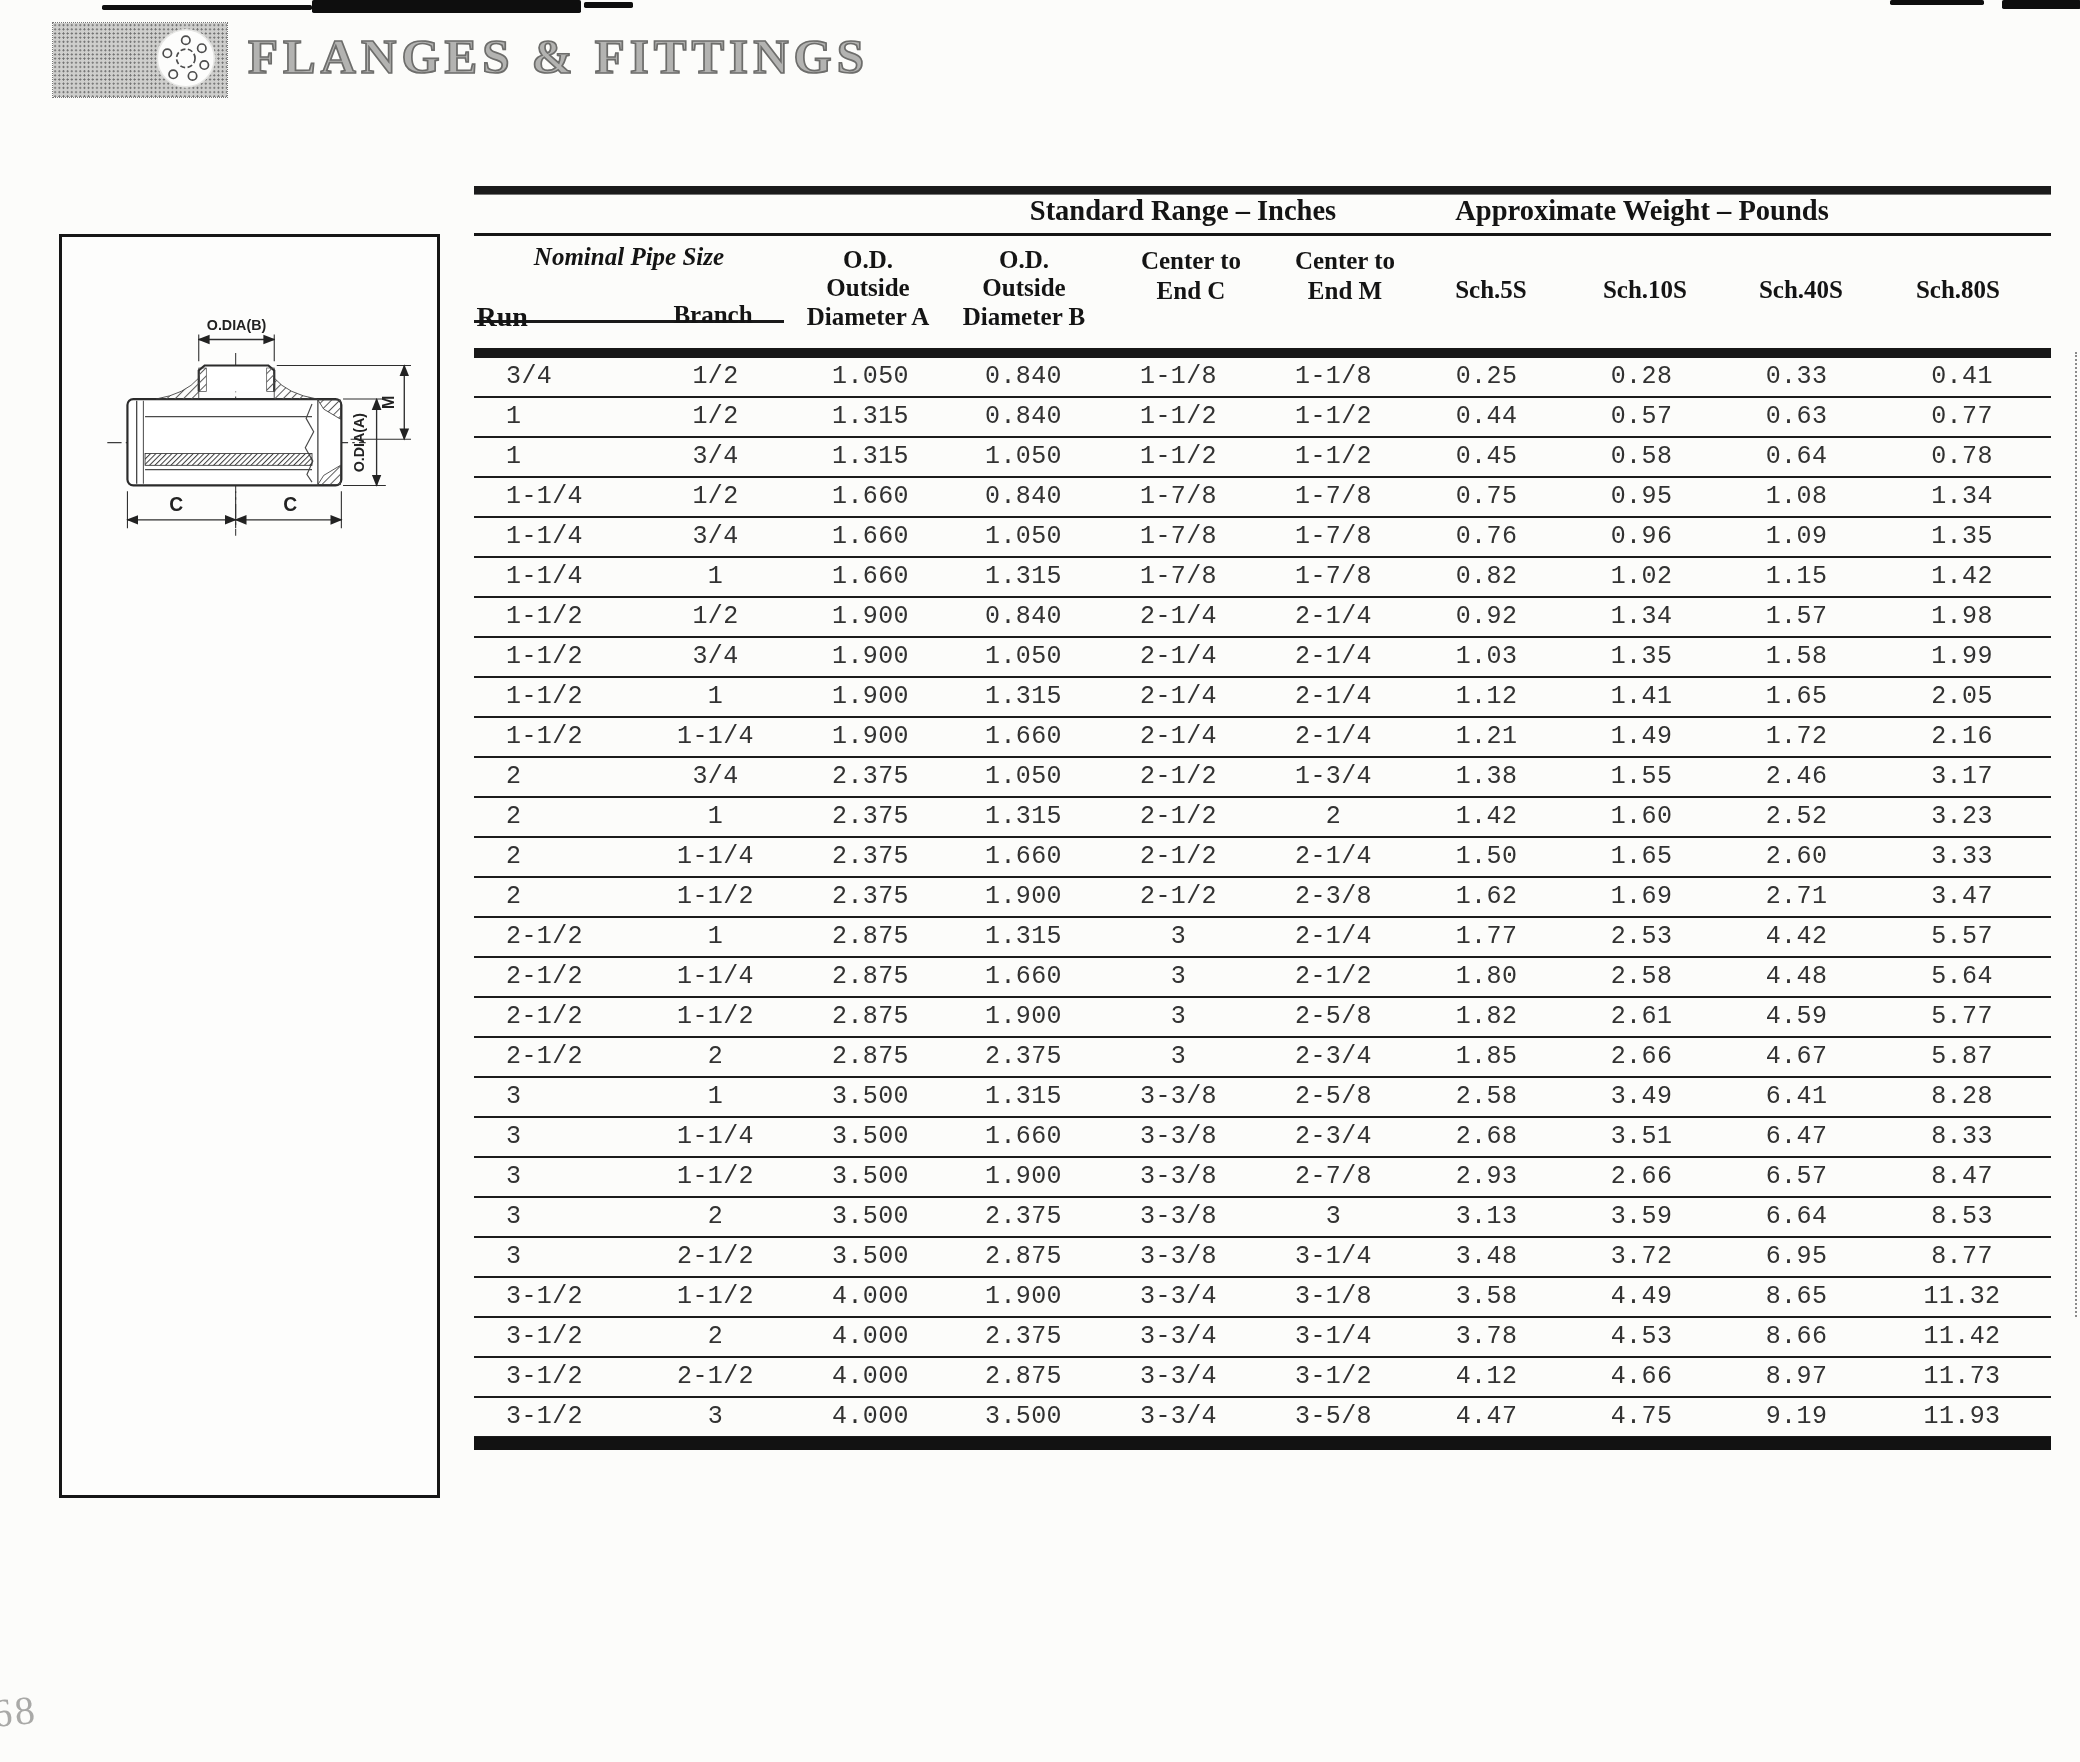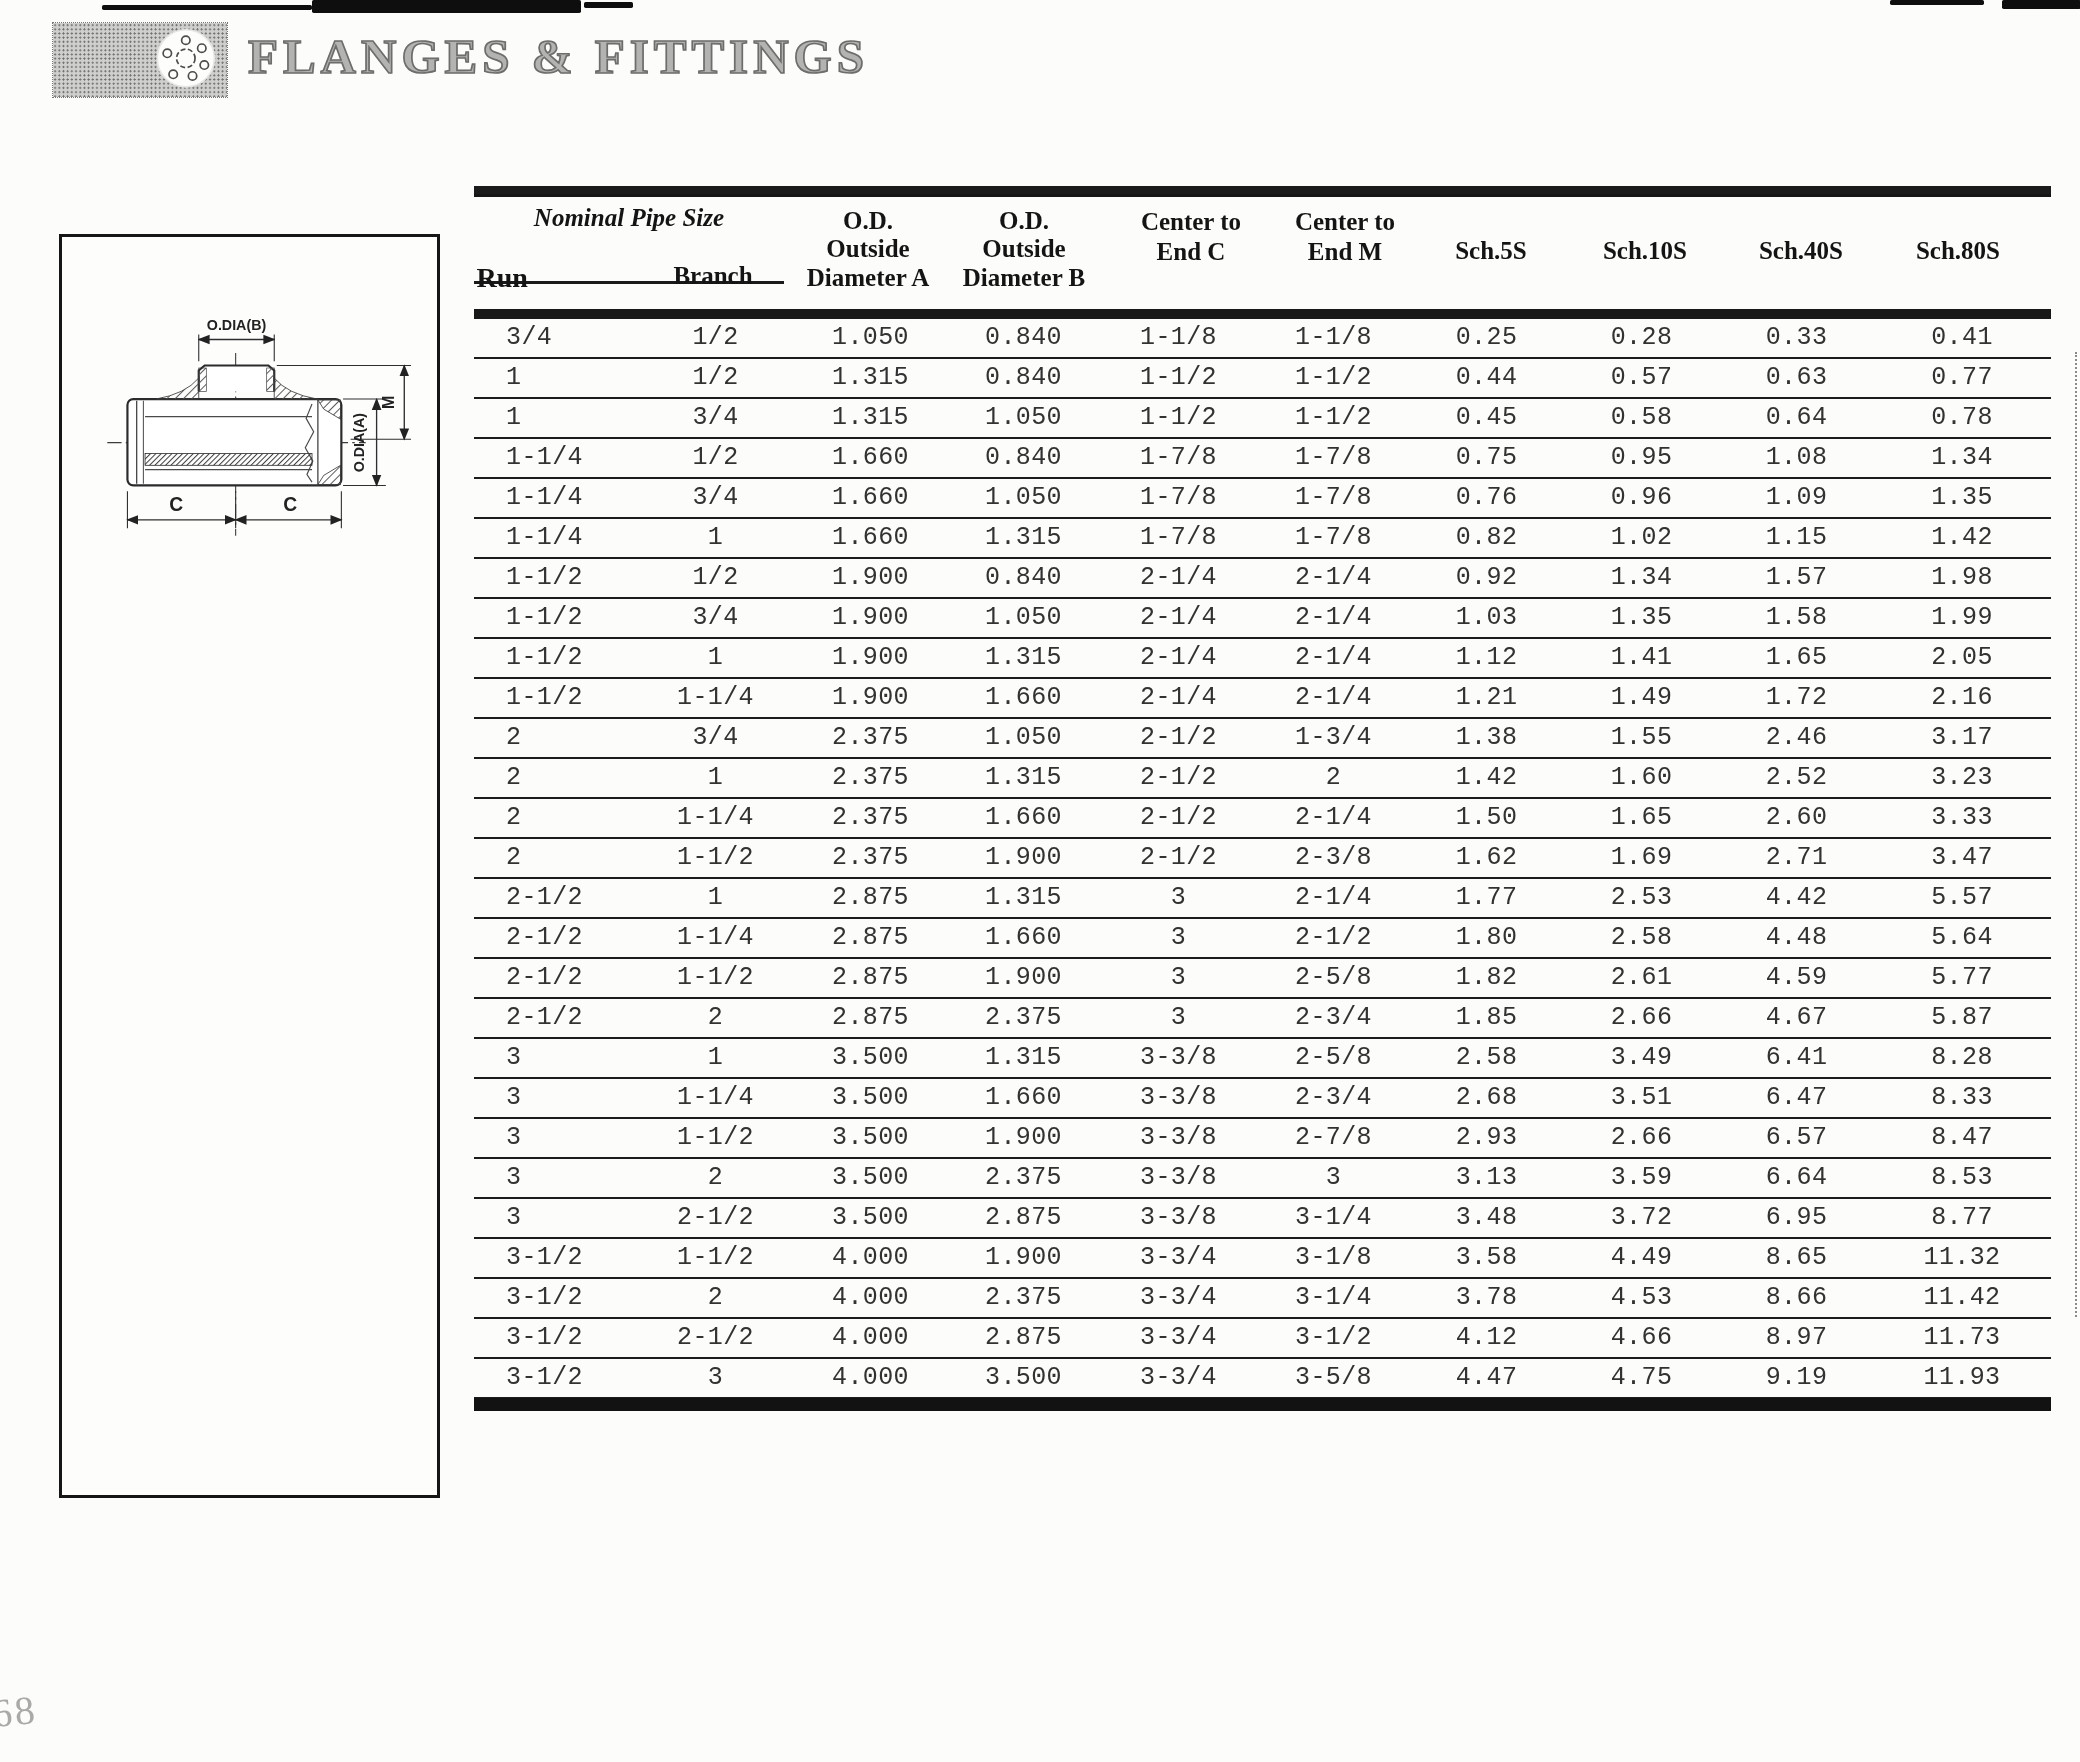--- a/index.html
+++ b/index.html
@@ -146,20 +146,24 @@
       <line x1="78" y1="337" x2="207" y2="337" stroke="#2e2e2e" stroke-width="1.6" marker-start="url(#ar)" marker-end="url(#ar)"></line>
       <line x1="207" y1="337" x2="333" y2="337" stroke="#2e2e2e" stroke-width="1.6" marker-start="url(#ar)" marker-end="url(#ar)"></line>
       <text class="fig-label" x="136" y="327" font-size="23" text-anchor="middle">C</text>
       <text class="fig-label" x="272" y="327" font-size="23" text-anchor="middle">C</text>
     </svg>
   </div>
 
   <div class="dtable">
     <div class="bar-top"></div>
 
+    <div class="grouprow">
+      <div class="group-label g-left">Standard Range – Inches</div>
+      <div class="group-label g-right">Approximate Weight – Pounds</div>
+    </div>
     <div class="rule"></div>
 
     <div class="heads">
       <div class="h nps">Nominal Pipe Size</div>
       <div class="nps-line"></div>
       <div class="h-run">Run</div>
       <div class="h h-branch">Branch</div>
 
       <div class="h h3" style="left:394px;top:10px;">
         <div>O.D.</div>

